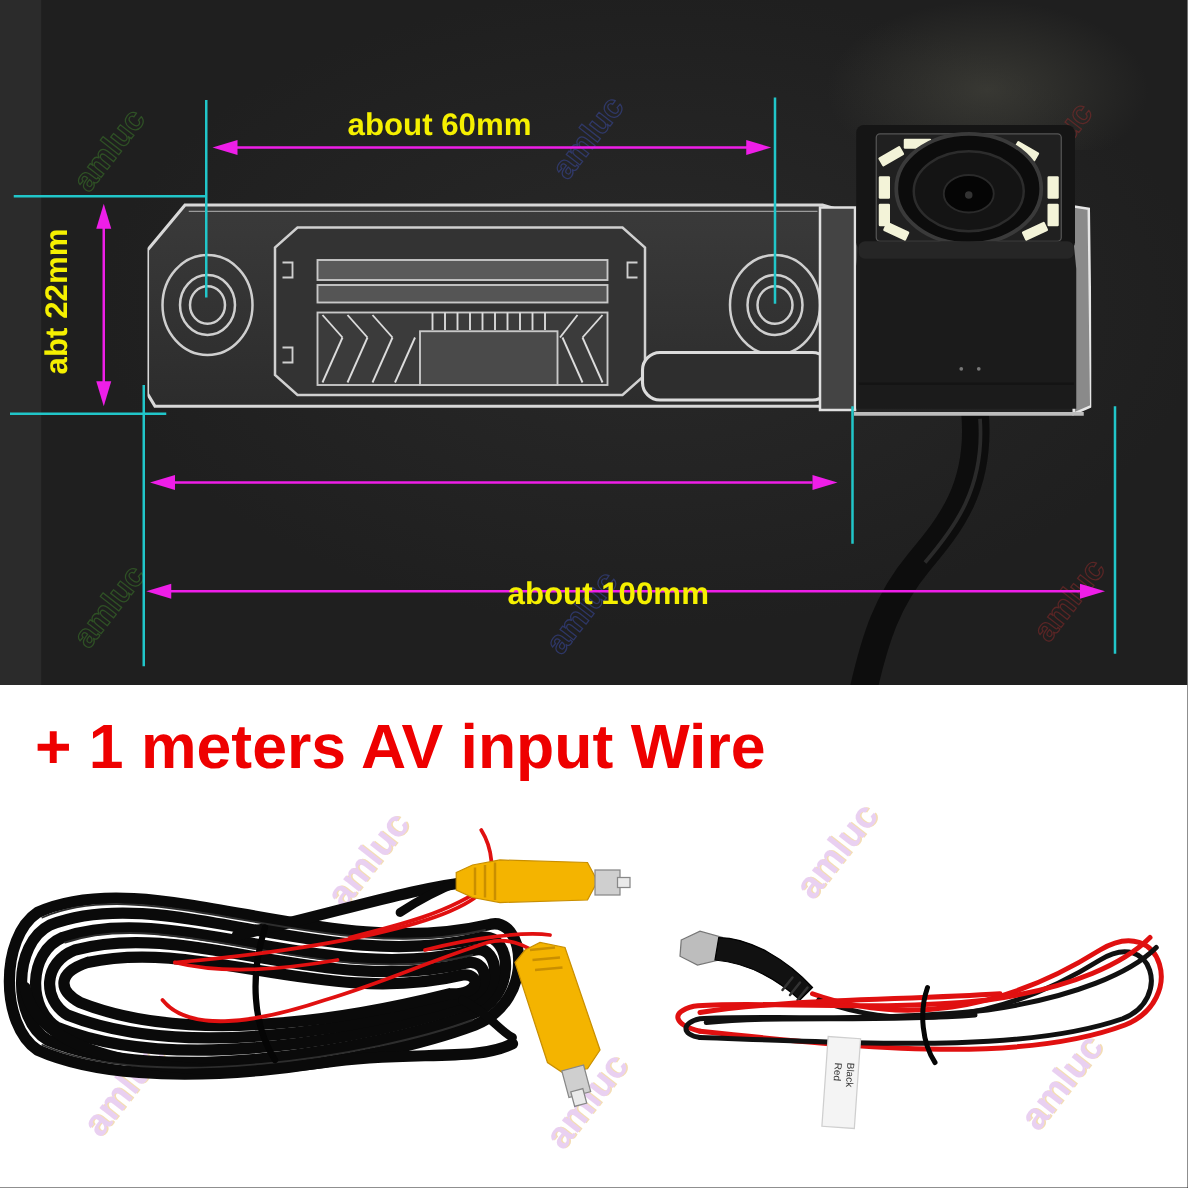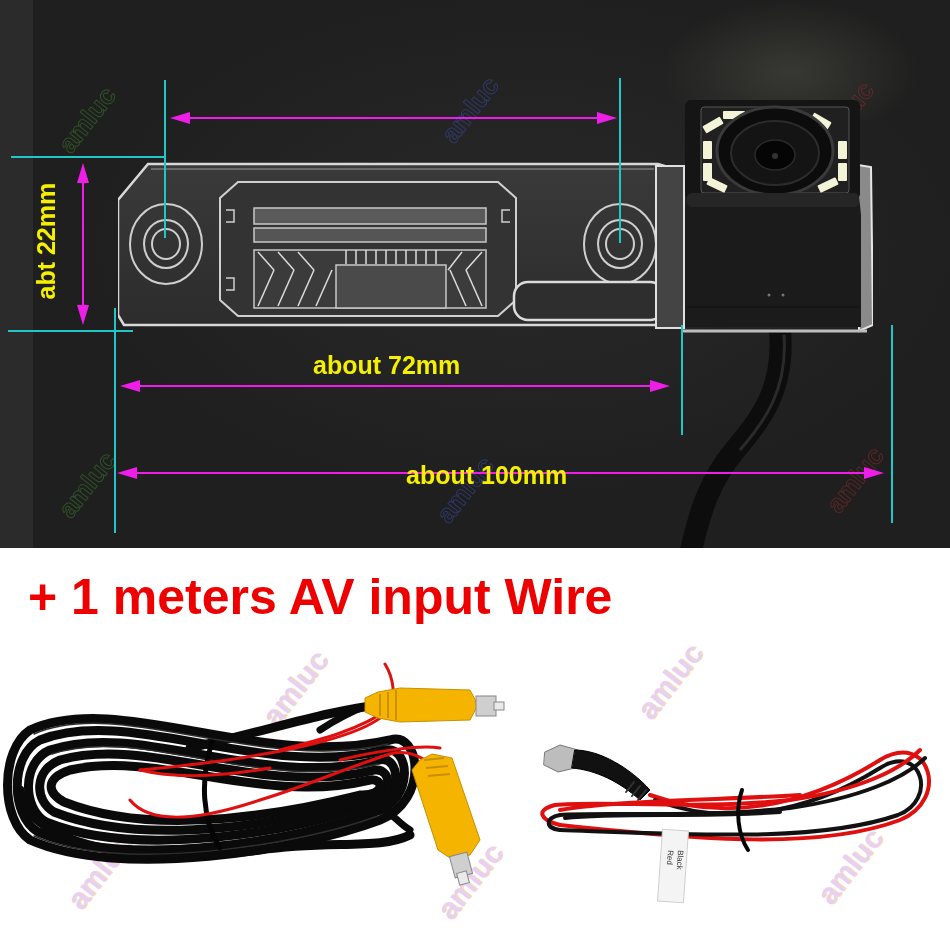--- a/index.html
+++ b/index.html
@@ -174,30 +174,30 @@
   <div class="abs cyan-v" style="left:619px;top:78px;height:165px;"></div>
   <div class="abs cyan-h" style="left:11px;top:156px;width:153px;"></div>
   <div class="abs cyan-h" style="left:8px;top:330px;width:125px;"></div>
   <div class="abs cyan-v" style="left:114px;top:308px;height:225px;"></div>
   <div class="abs cyan-v" style="left:681px;top:325px;height:110px;"></div>
   <div class="abs cyan-v" style="left:891px;top:325px;height:198px;"></div>
 
   <div class="abs arrow-l" style="left:170px;top:112px;"></div>
   <div class="abs mag-h" style="left:186px;top:117px;width:412px;"></div>
   <div class="abs arrow-r" style="left:597px;top:112px;"></div>
+  <div class="abs dim-label" style="left:278px;top:88px;">about 60mm</div>
 
   <div class="abs arrow-u" style="left:77px;top:163px;"></div>
   <div class="abs mag-v" style="left:82px;top:180px;height:128px;"></div>
   <div class="abs arrow-d" style="left:77px;top:305px;"></div>
   <div class="abs dim-label dim-rot" style="left:-9px;top:232px;width:110px;text-align:center;">abt 22mm</div>
 
   <div class="abs arrow-l" style="left:120px;top:380px;"></div>
   <div class="abs mag-h" style="left:136px;top:385px;width:514px;"></div>
   <div class="abs arrow-r" style="left:650px;top:380px;"></div>
-  <div class="abs dim-label" style="left:313px;top:353px;">about 72mm</div>
 
   <div class="abs arrow-l" style="left:117px;top:467px;"></div>
   <div class="abs mag-h" style="left:133px;top:472px;width:732px;"></div>
   <div class="abs arrow-r" style="left:864px;top:467px;"></div>
   <div class="abs dim-label" style="left:406px;top:463px;">about 100mm</div>
 </div>
 
 <div id="headline" class="abs">+ 1 meters AV input Wire</div>
 
 <div class="abs watermark wm-light" style="left:255px;top:712px;">amluc</div>

